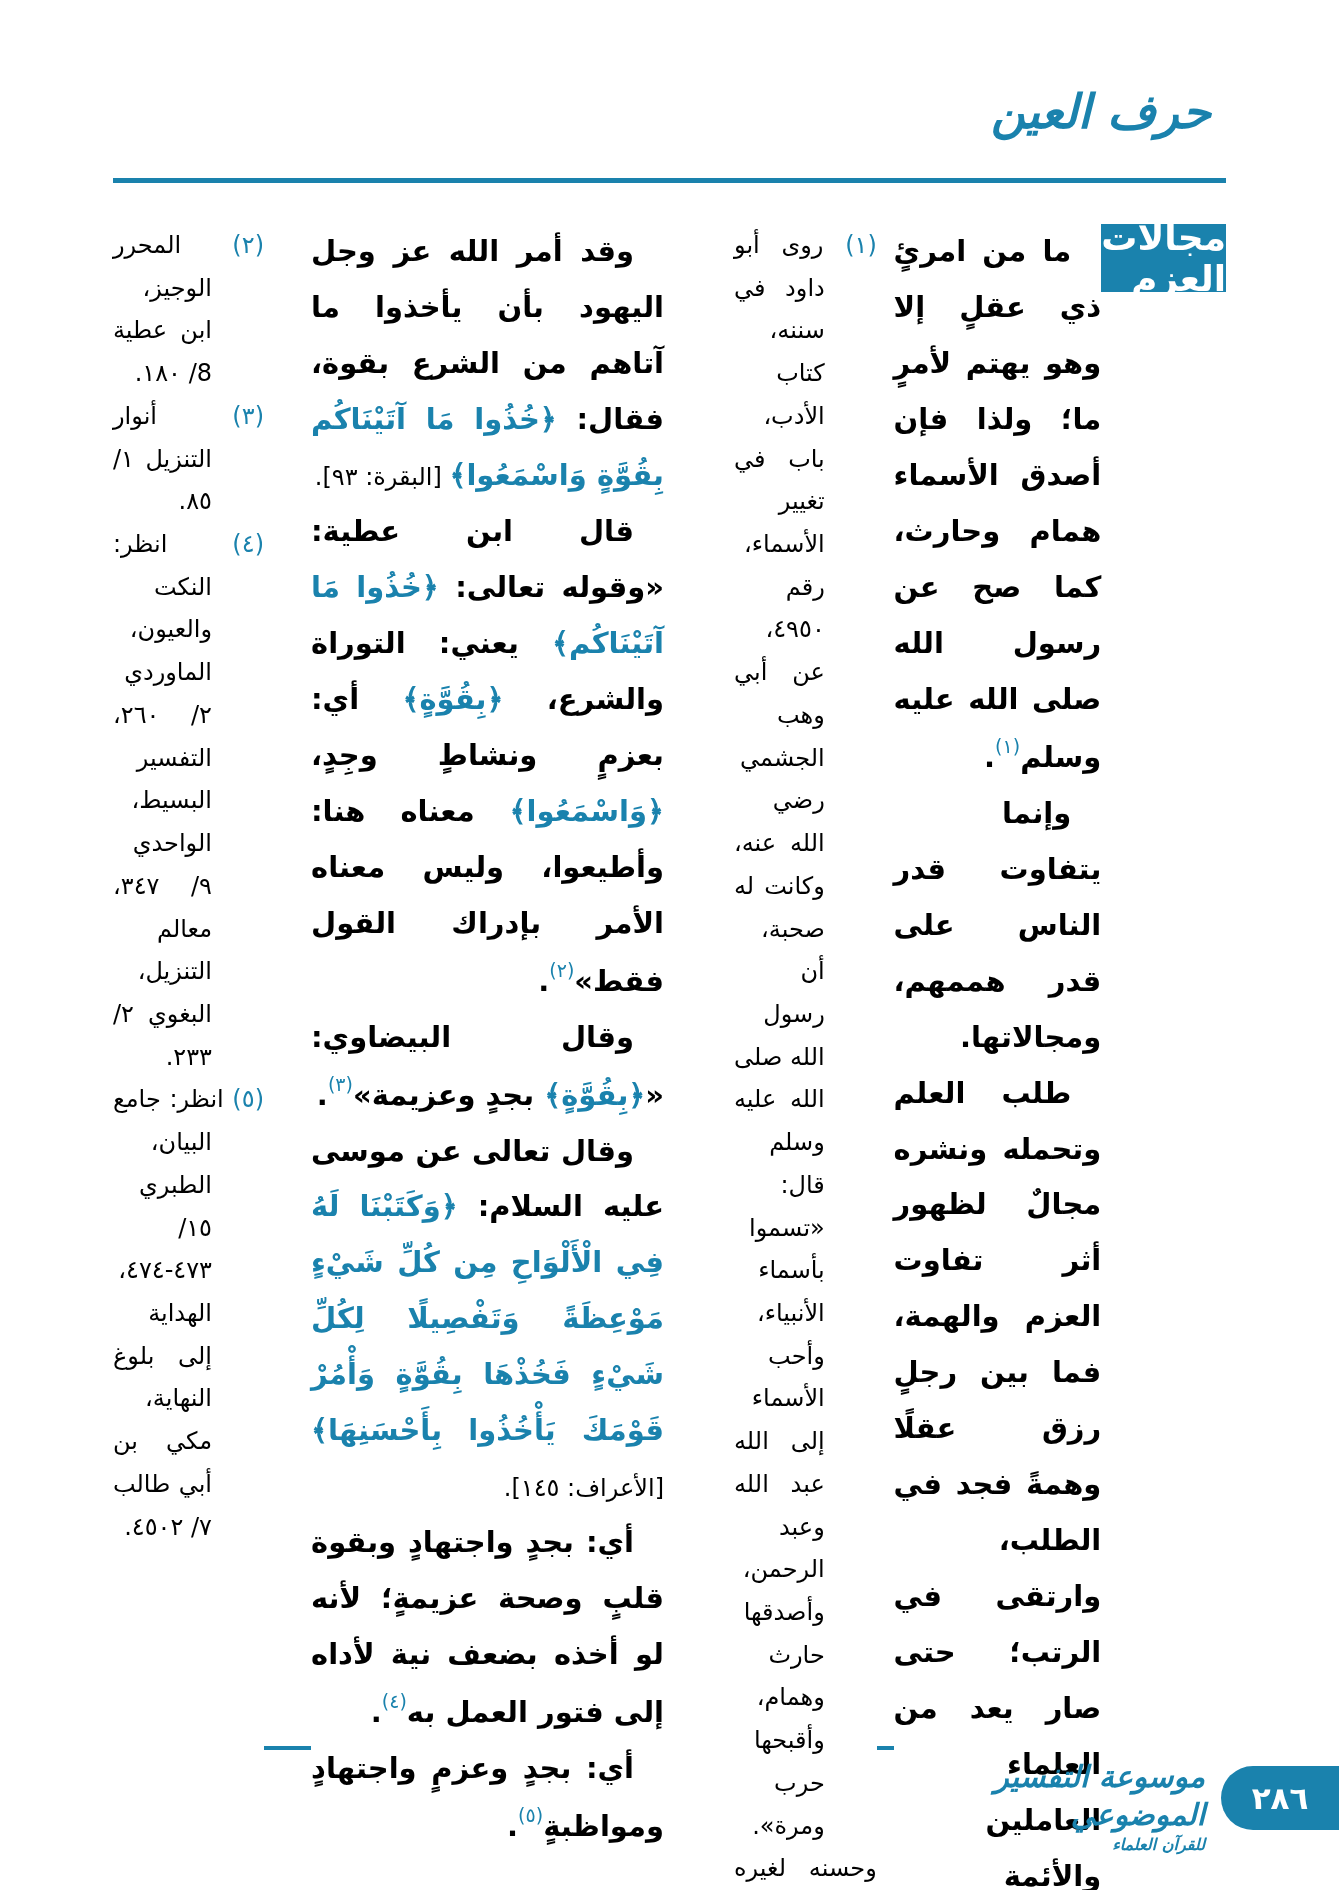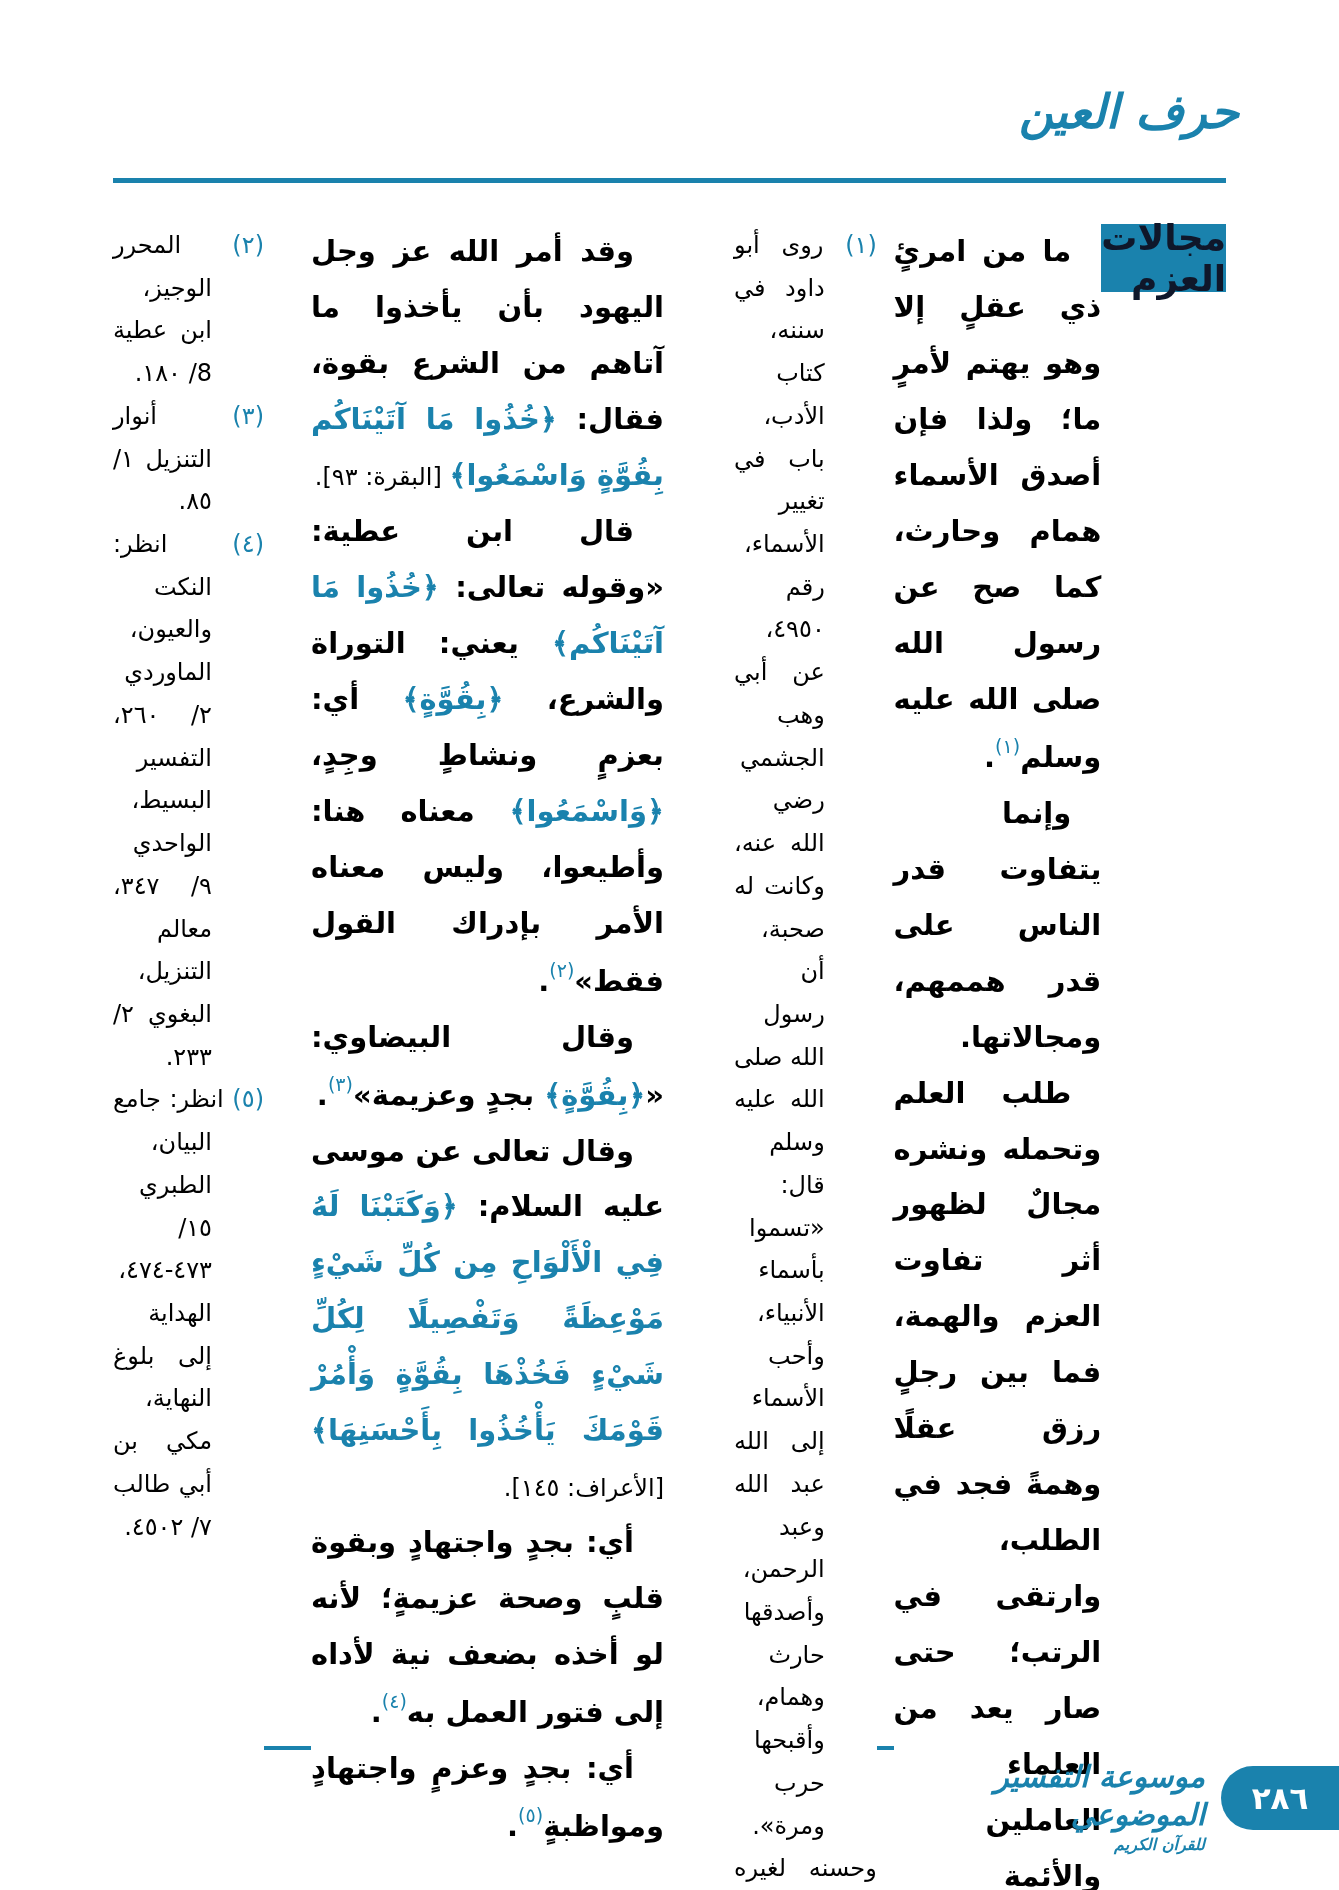--- a/index.html
+++ b/index.html
@@ -2,38 +2,38 @@
 <html lang="ar" dir="rtl"><head>
 <meta charset="utf-8">
 <style>
   :root{ --accent:#1a82ad; }
   html,body{margin:0;padding:0;background:#e8e8e8;}
   .page{
     position:relative; width:1339px; height:1890px; margin:0 auto;
     background:#ffffff; overflow:hidden; direction:rtl;
     font-family:"DejaVu Sans", sans-serif; color:#000;
   }
-  .header{ position:absolute; top:84px; right:100px; }
+  .header{ position:absolute; top:84px; right:128px; }
   .chapter-title{
     font-size:47px; font-weight:bold; font-style:italic; color:var(--accent);
     letter-spacing:-1px;
   }
   .header-rule{
     position:absolute; top:178px; right:113px; left:113px; height:5px;
     background:var(--accent);
   }
   .columns{
     position:absolute; top:224px; right:113px; left:113px; height:1542px;
     display:flex; gap:70px;
   }
   .col{ display:flex; flex-direction:row; }
   .col-right{ width:492px; }
   .col-left{ width:551px; }
   .section-box{
-    background:var(--accent); color:#0f172a; height:68px; margin-bottom:16px;
+    background:var(--accent); color:#ffffff; height:68px; margin-bottom:16px;
     display:flex; align-items:center; justify-content:center;
   }
   .section-box span{ font-size:36px; font-weight:bold; }
   .para{
     margin:0; font-size:29px; line-height:1.93; font-weight:bold;
     text-align:justify; text-indent:30px;
   }
   .para.subheading{ color:var(--accent); text-indent:0; margin:12px 0 8px; }
   .seg-quran{ color:var(--accent); }
   .seg-ref{ font-size:24px; font-weight:normal; }
@@ -108,20 +108,20 @@
           <p class="footnote"><span class="fn-num">(٣) </span><span class="fn-text">أنوار التنزيل ١/ ٨٥.</span></p>
           <p class="footnote"><span class="fn-num">(٤) </span><span class="fn-text">انظر: النكت والعيون، الماوردي ٢/ ٢٦٠، التفسير البسيط، الواحدي ٩/ ٣٤٧، معالم التنزيل، البغوي ٢/ ٢٣٣.</span></p>
           <p class="footnote"><span class="fn-num">(٥) </span><span class="fn-text">انظر: جامع البيان، الطبري ١٥/ ٤٧٣-٤٧٤، الهداية إلى بلوغ النهاية، مكي بن أبي طالب ٧/ ٤٥٠٢.</span></p>
         </div>
     </section>
 
   </div>
 
   <div class="logo">
     <div class="logo-main">موسوعة التفسير الموضوعي</div>
-    <div class="logo-sub">للقرآن الكريم</div>
+    <div class="logo-sub">للقرآن العلماء</div>
   </div>
 
   <div class="page-pill">
     <span>٢٨٦</span>
   </div>
 
 </div>
 
 </body></html>

